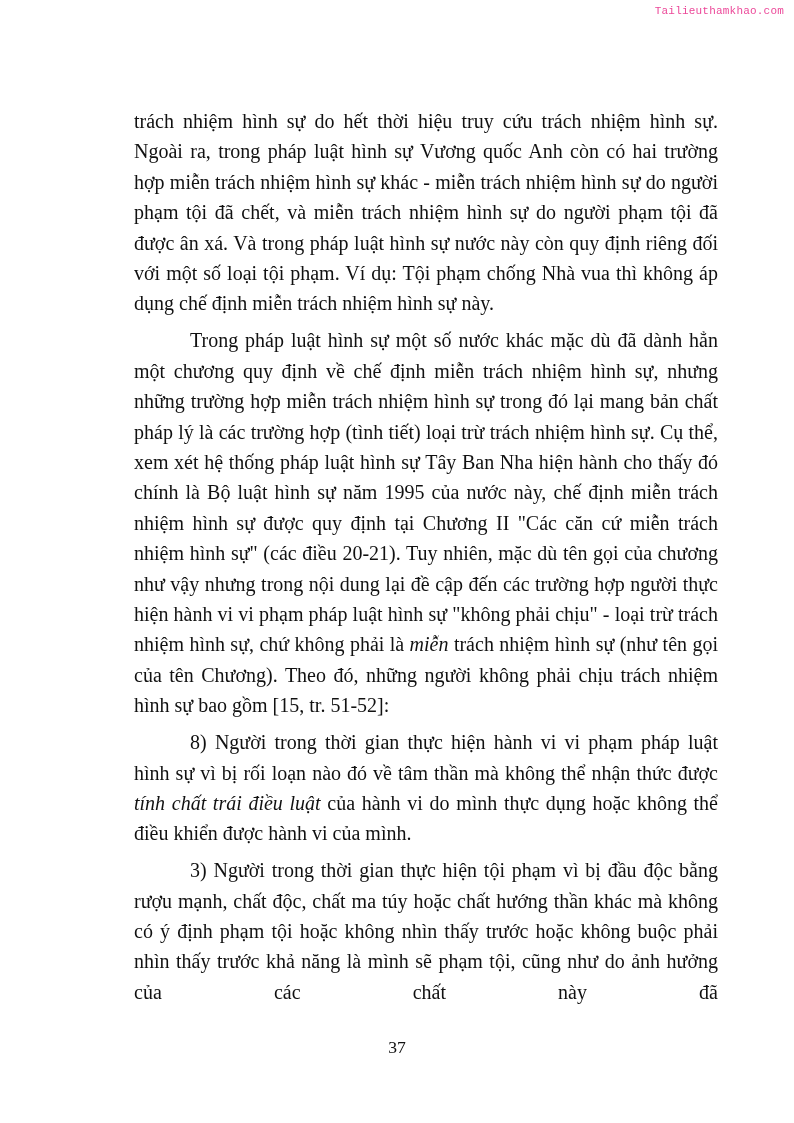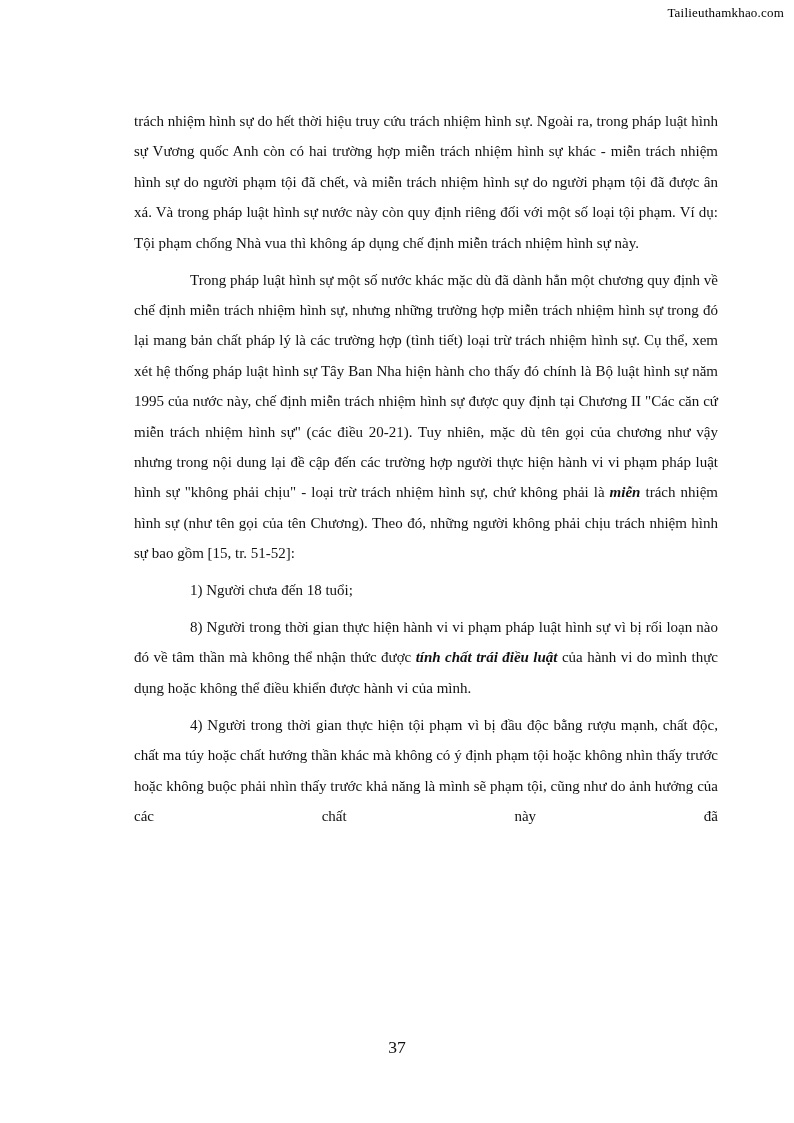--- a/index.html
+++ b/index.html
@@ -12,44 +12,43 @@
       height: 1123px;
       position: relative;
       overflow: hidden;
       font-family: "Liberation Serif", "DejaVu Serif", serif;
       color: #111111;
     }
     .watermark {
       position: absolute;
       top: 5px;
       right: 10px;
-      font-family: Liberation Serif, serif;
-      font-size: 13px;
-      color: #000000;
+      font-family: Liberation Mono, monospace;
+      font-size: 11px;
+      color: #ec4899;
       letter-spacing: 0.2px;
     }
     .content {
       position: absolute;
       left: 134px;
       top: 106px;
       width: 584px;
-      font-size: 15px;
+      font-size: 20px;
       line-height: 30.4px;
     }
     .para {
       margin: 0 0 6.5px 0;
       text-align: justify;
       text-align-last: left;
     }
     .indent {
       text-indent: 56px;
     }
     .para span.it {
       font-style: italic;
-      font-weight: bold;
     }
     .page-number {
       position: absolute;
       top: 1037px;
       left: 0;
       width: 794px;
       text-align: center;
       font-size: 17.6px;
       color: #111111;
     }
@@ -60,23 +59,20 @@
 <div class="watermark">Tailieuthamkhao.com</div>
 
 <div class="content">
   <p class="para">
     <span>trách nhiệm hình sự do hết thời hiệu truy cứu trách nhiệm hình sự. Ngoài ra, trong pháp luật hình sự Vương quốc Anh còn có hai trường hợp miễn trách nhiệm hình sự khác - miễn trách nhiệm hình sự do người phạm tội đã chết, và miễn trách nhiệm hình sự do người phạm tội đã được ân xá. Và trong pháp luật hình sự nước này còn quy định riêng đối với một số loại tội phạm. Ví dụ: Tội phạm chống Nhà vua thì không áp dụng chế định miễn trách nhiệm hình sự này.</span>
   </p>
   <p class="para indent">
     <span>Trong pháp luật hình sự một số nước khác mặc dù đã dành hẳn một chương quy định về chế định miễn trách nhiệm hình sự, nhưng những trường hợp miễn trách nhiệm hình sự trong đó lại mang bản chất pháp lý là các trường hợp (tình tiết) loại trừ trách nhiệm hình sự. Cụ thể, xem xét hệ thống pháp luật hình sự Tây Ban Nha hiện hành cho thấy đó chính là Bộ luật hình sự năm 1995 của nước này, chế định miễn trách nhiệm hình sự được quy định tại Chương II "Các căn cứ miễn trách nhiệm hình sự" (các điều 20-21). Tuy nhiên, mặc dù tên gọi của chương như vậy nhưng trong nội dung lại đề cập đến các trường hợp người thực hiện hành vi vi phạm pháp luật hình sự "không phải chịu" - loại trừ trách nhiệm hình sự, chứ không phải là </span><span class="it">miễn</span><span> trách nhiệm hình sự (như tên gọi của tên Chương). Theo đó, những người không phải chịu trách nhiệm hình sự bao gồm [15, tr. 51-52]:</span>
   </p>
   <p class="para indent">
-    <span>1) Người chưa đến 18 tuổi;</span>
-  </p>
-  <p class="para indent">
     <span>8) Người trong thời gian thực hiện hành vi vi phạm pháp luật hình sự vì bị rối loạn nào đó về tâm thần mà không thể nhận thức được </span><span class="it">tính chất trái điều luật</span><span> của hành vi do mình thực dụng hoặc không thể điều khiển được hành vi của mình.</span>
   </p>
   <p class="para indent" style="text-align-last: justify;">
-    <span>4) Người trong thời gian thực hiện tội phạm vì bị đầu độc bằng rượu mạnh, chất độc, chất ma túy hoặc chất hướng thần khác mà không có ý định phạm tội hoặc không nhìn thấy trước hoặc không buộc phải nhìn thấy trước khả năng là mình sẽ phạm tội, cũng như do ảnh hưởng của các chất này đã</span>
+    <span>3) Người trong thời gian thực hiện tội phạm vì bị đầu độc bằng rượu mạnh, chất độc, chất ma túy hoặc chất hướng thần khác mà không có ý định phạm tội hoặc không nhìn thấy trước hoặc không buộc phải nhìn thấy trước khả năng là mình sẽ phạm tội, cũng như do ảnh hưởng của các chất này đã</span>
   </p>
 </div>
 
 <div class="page-number">37</div>
 
 </body></html>

